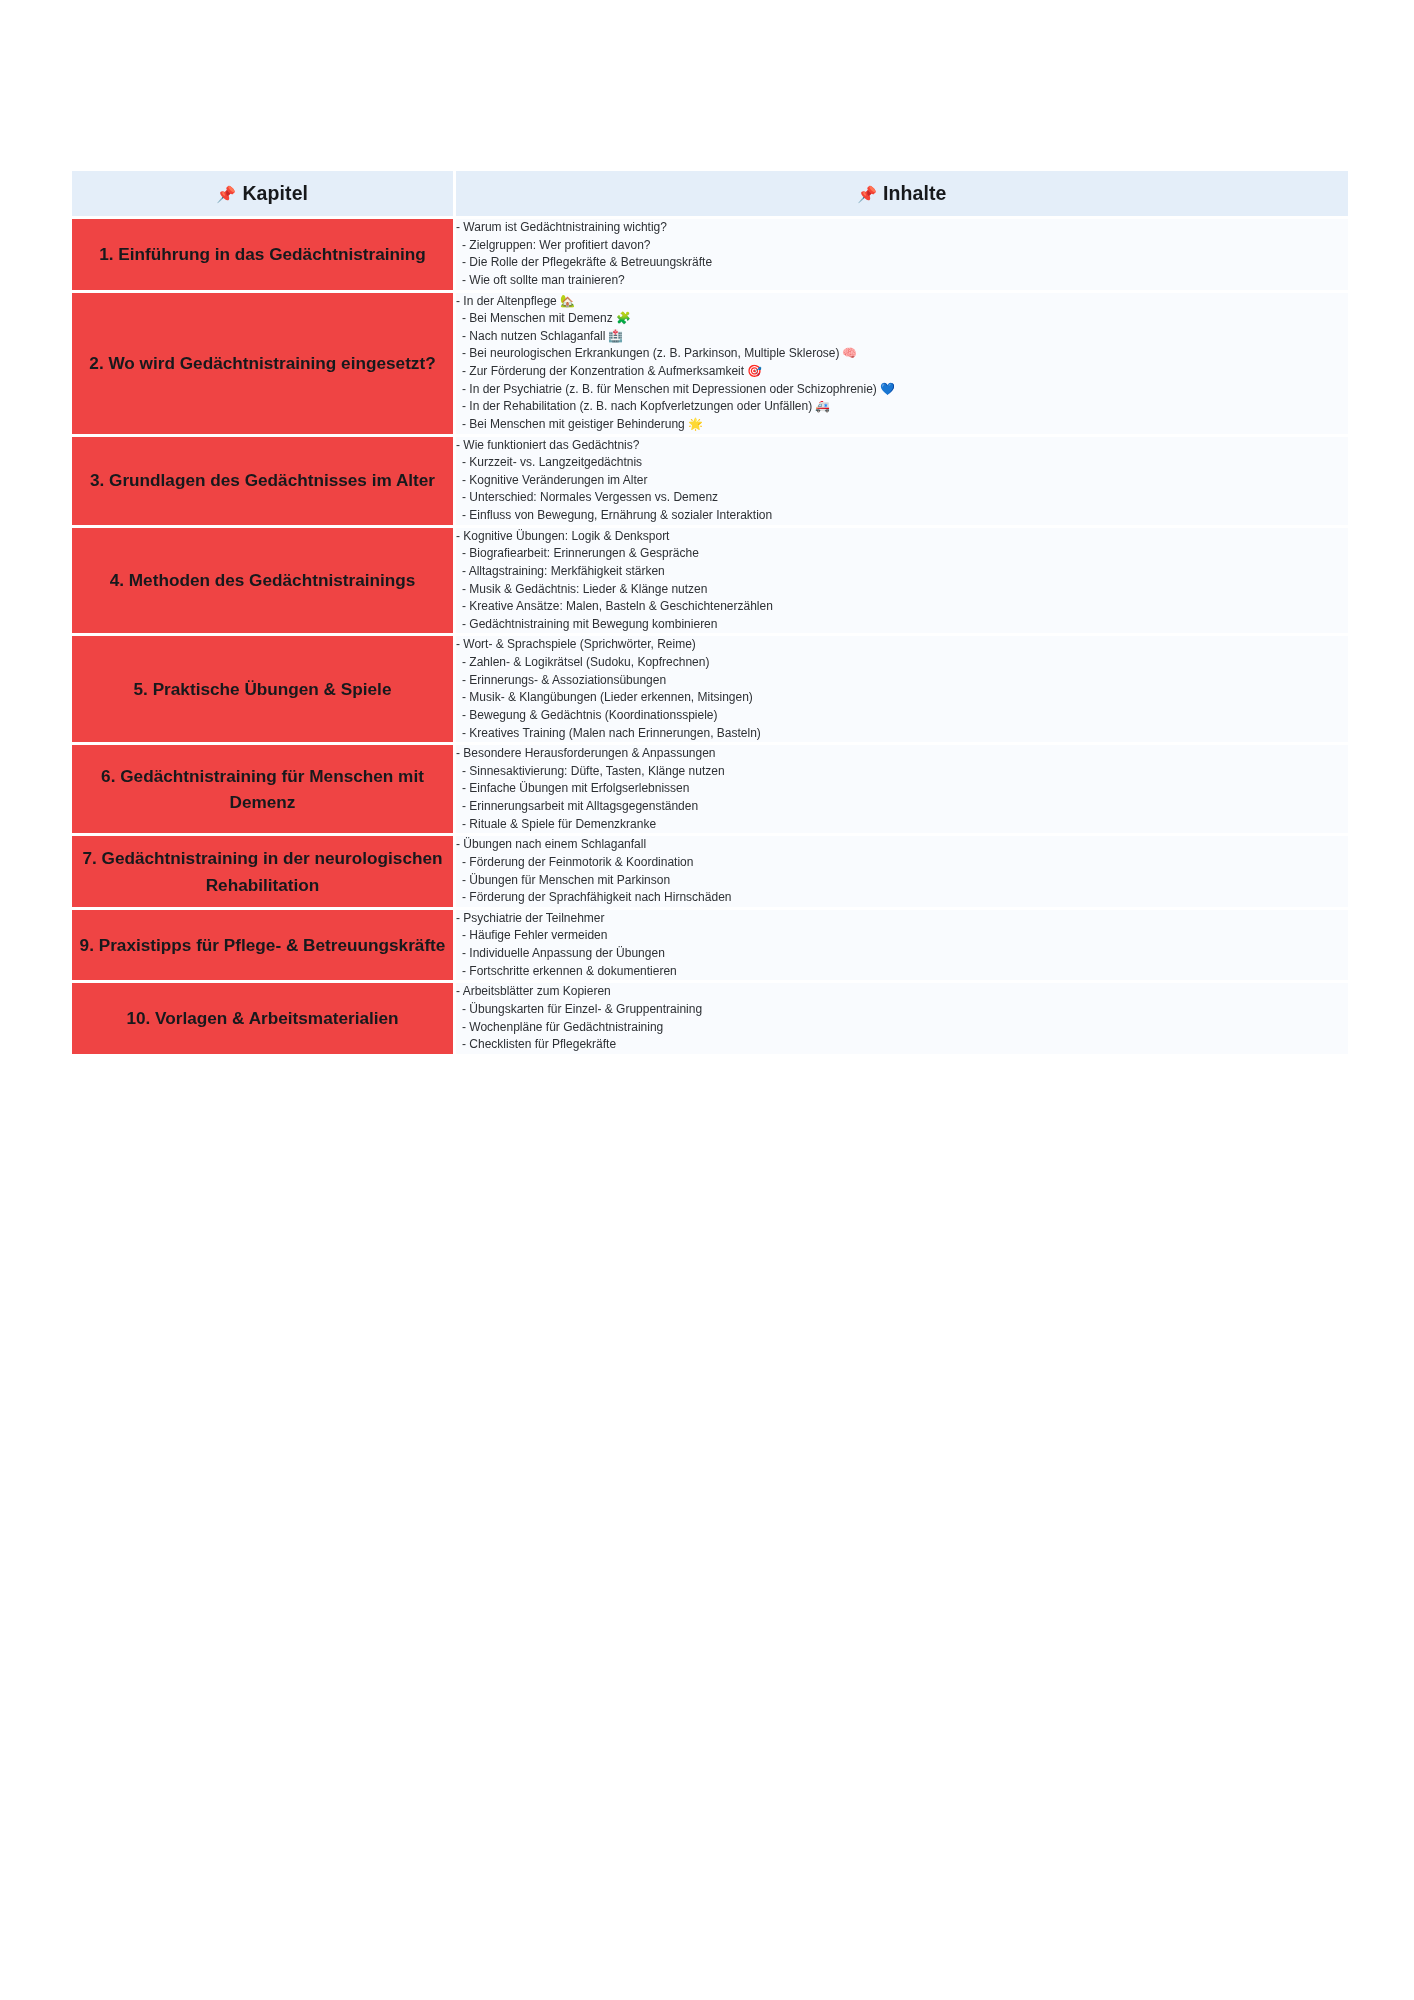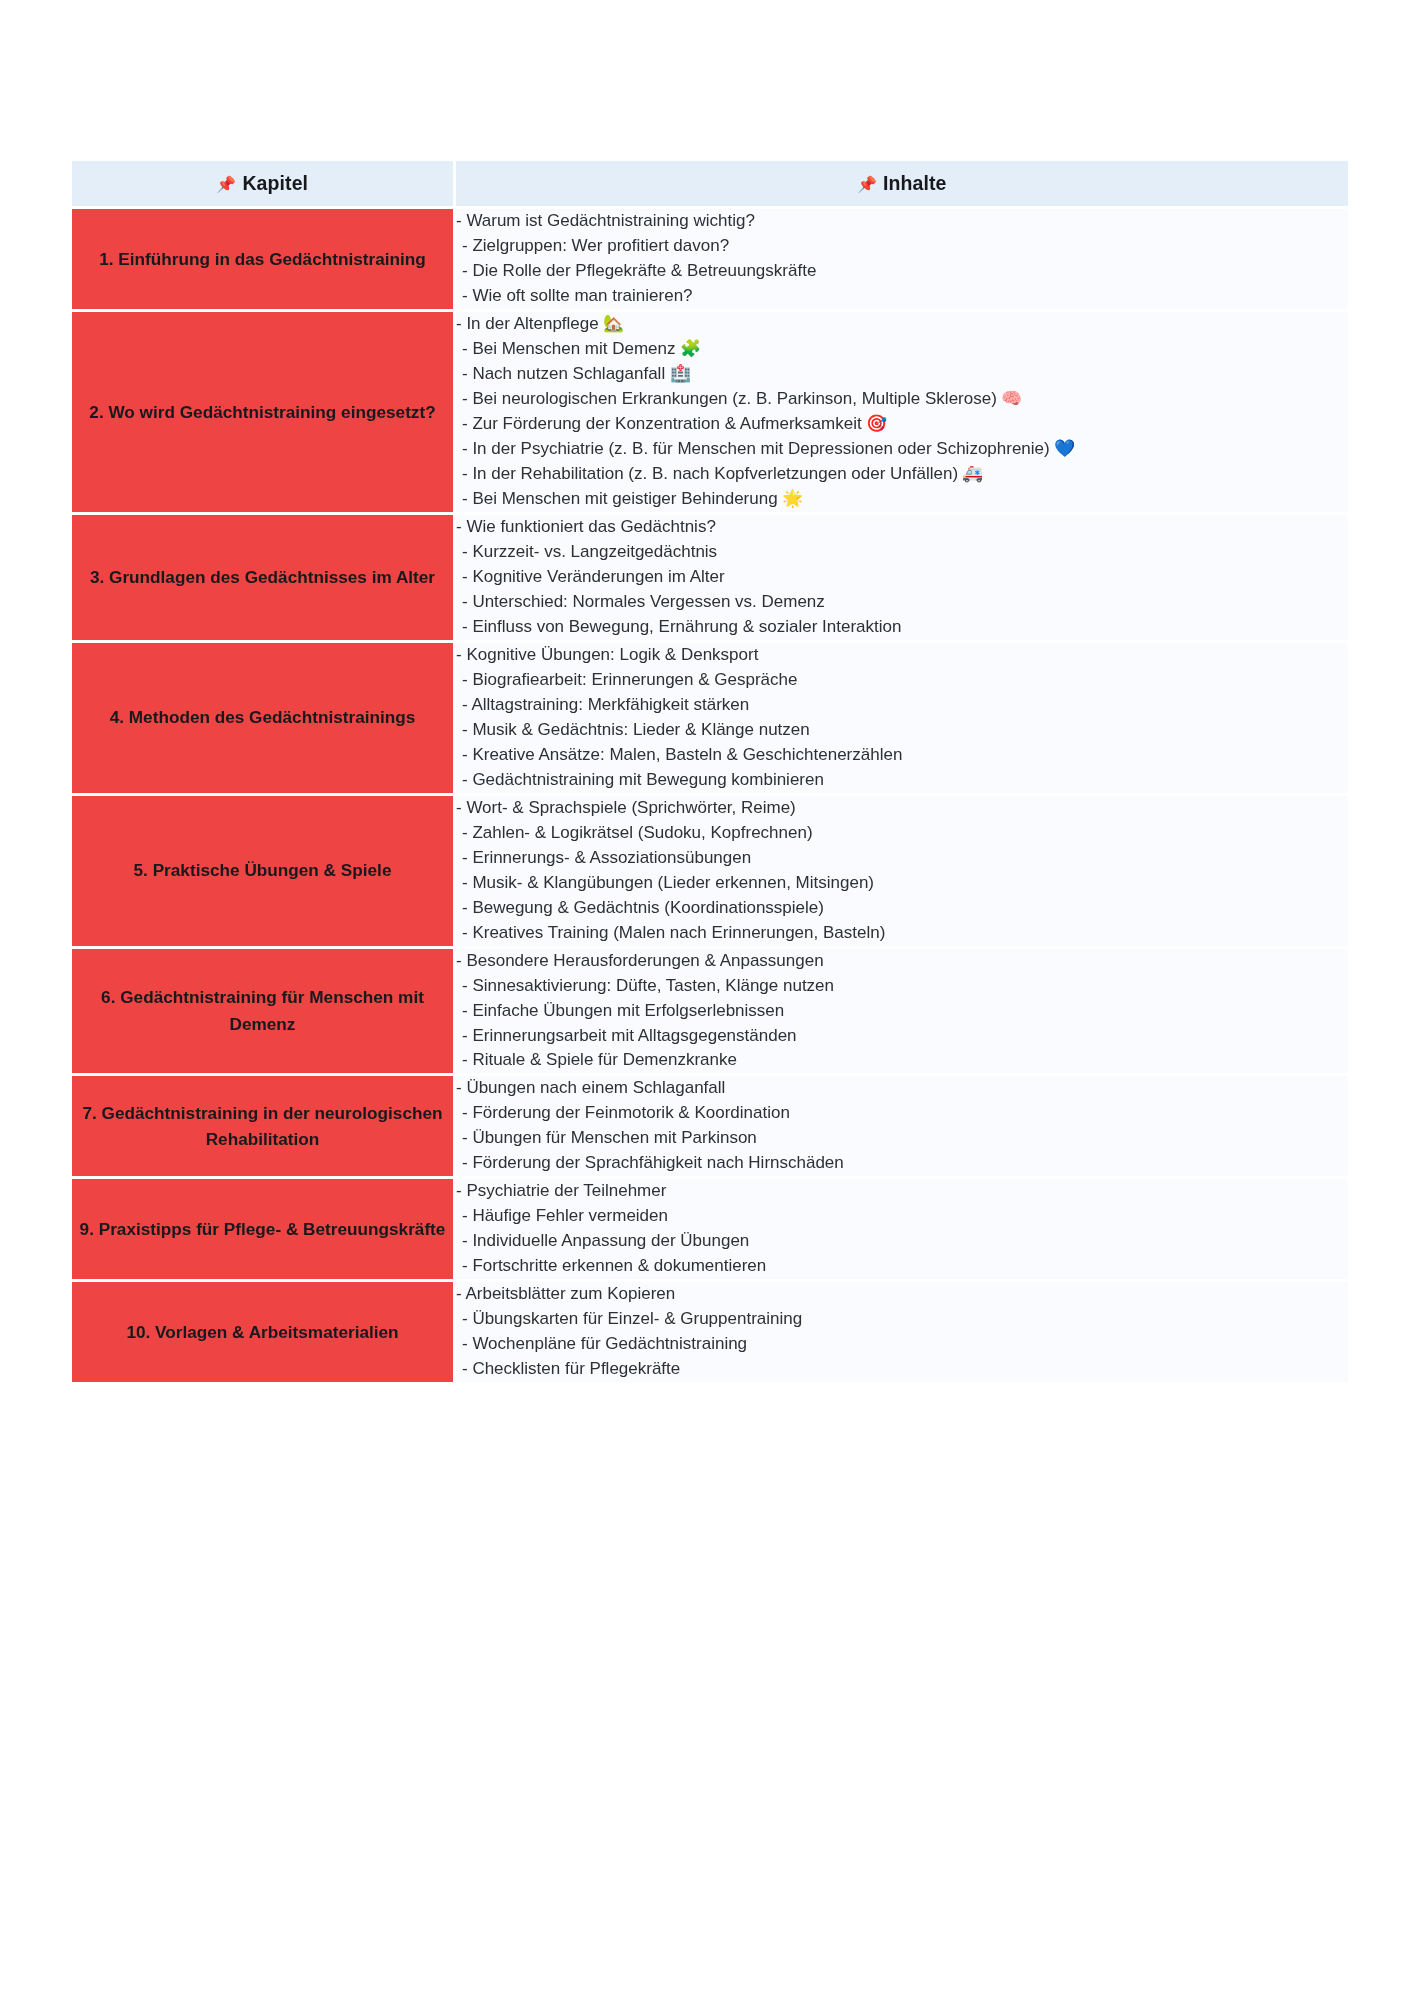--- a/index.html
+++ b/index.html
@@ -39,21 +39,21 @@
     font-variant: small-caps;
     font-weight: 400;
     color: #13161a;
     transform: scaleX(0.62) scaleY(1.22);
     transform-origin: center center;
     white-space: nowrap;
   }
   .table-wrap {
     position: absolute;
     left: 69px;
-    top: 158px;
+    top: 168px;
     width: 1276px;
   }
   table.toc {
     border-collapse: separate;
     border-spacing: 3px 3px;
     width: 1276px;
     table-layout: fixed;
   }
   table.toc th, table.toc td {
     vertical-align: middle;
@@ -75,21 +75,21 @@
     background: #ef4444;
     text-align: center;
     font-size: 17.2px;
     font-weight: 700;
     color: #17191c;
     line-height: 1.55;
     padding: 10px 22px;
   }
   td.contents {
     background: #f9fbfe;
-    font-size: 17px;
+    font-size: 12px;
     font-weight: 400;
     color: #2d3034;
     line-height: 1.47;
     padding: 12px 14px 12px 12px;
     text-align: left;
   }
   td.contents .line {
     white-space: normal;
   }
   td.contents .line.ind {

